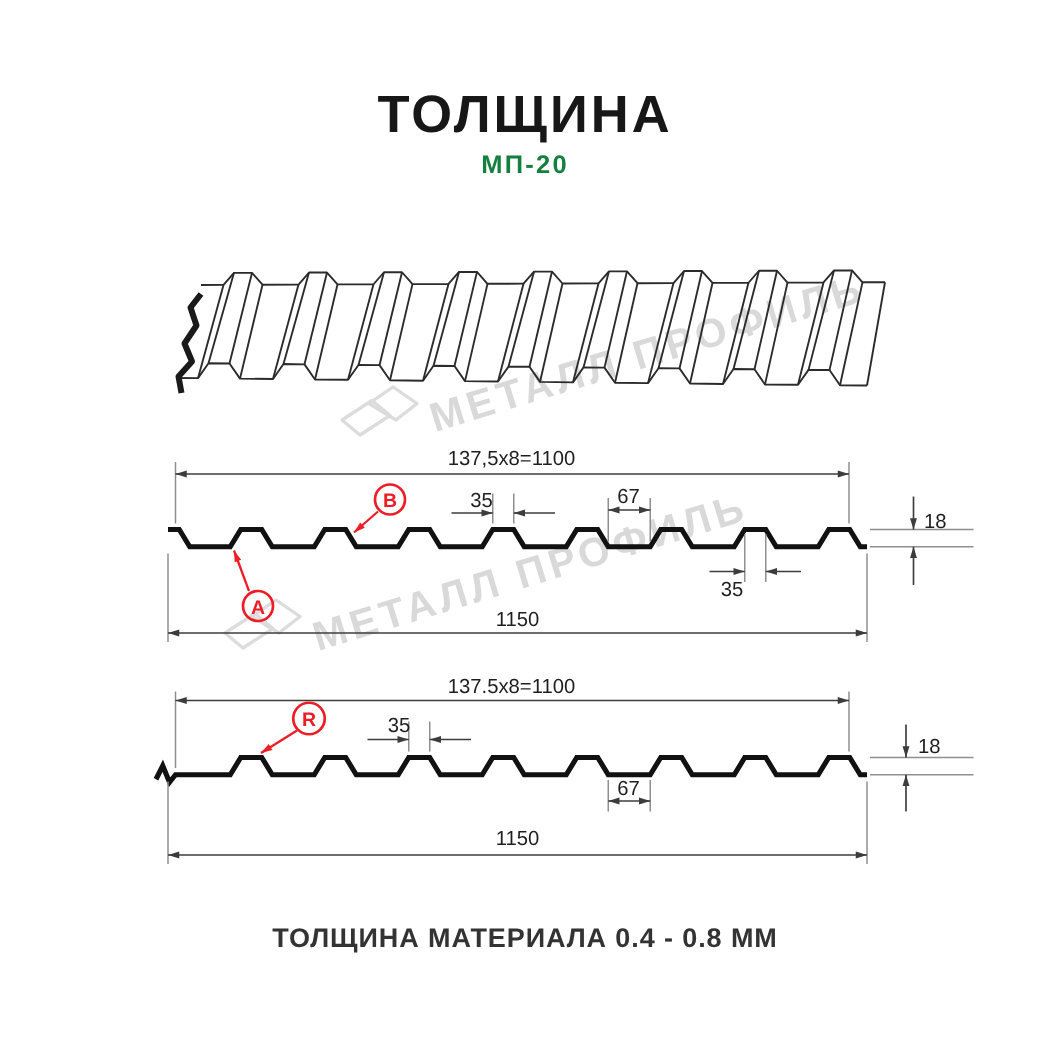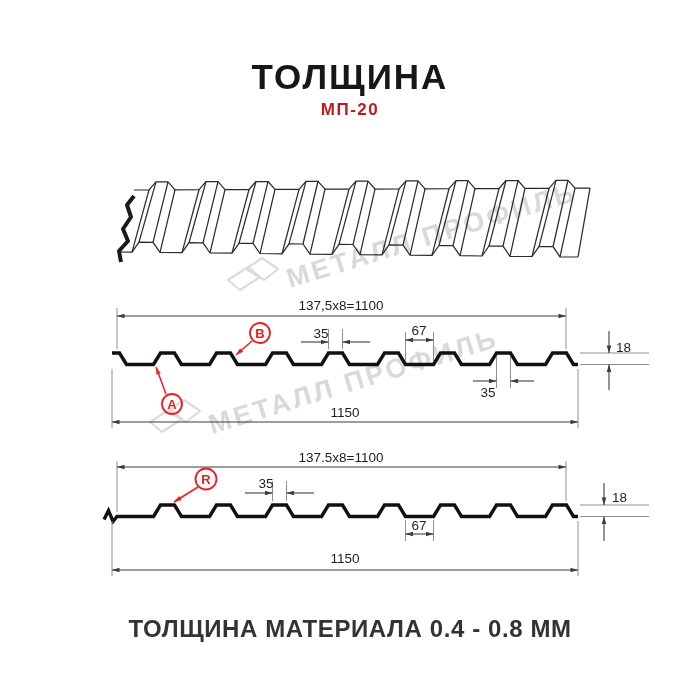--- a/index.html
+++ b/index.html
@@ -1,20 +1,20 @@
 <!DOCTYPE html>
 <html><head>
 <meta charset="utf-8">
 <style>
   html,body{margin:0;padding:0;background:#ffffff;}
   body{width:700px;height:700px;position:relative;font-family:"Liberation Sans",sans-serif;overflow:hidden;}
   .abs{position:absolute;left:0;width:700px;text-align:center;}
   .title{top:57px;font-size:35px;font-weight:800;letter-spacing:2px;color:#171717;}
-  .subtitle{top:100px;font-size:17px;font-weight:600;letter-spacing:1.5px;color:#b91c1c;}
-  .footer{top:615px;font-size:24px;font-weight:600;letter-spacing:.6px;color:#333;}
+  .subtitle{top:100px;font-size:17px;font-weight:600;letter-spacing:1.5px;color:#15803d;}
+  .footer{top:615px;font-size:18px;font-weight:600;letter-spacing:.6px;color:#333;}
   svg{position:absolute;top:0;left:0;}
   .ext{stroke:#8f8f8f;stroke-width:1;fill:none;}
   .dim{stroke:#3c3c3c;stroke-width:1.1;fill:none;}
   .prof{stroke:#111;stroke-width:3.4;fill:none;stroke-linejoin:miter;}
   .ln3d{stroke:#2b2b2b;stroke-width:1.25;fill:none;stroke-linejoin:round;}
   .edge3d{stroke:#1a1a1a;stroke-width:4;fill:none;stroke-linejoin:round;}
   .dimtxt{font:13.5px "Liberation Sans",sans-serif;fill:#1e1e1e;}
   .redln{stroke:#ee1c25;stroke-width:1.5;fill:none;}
   .redcirc{stroke:#ee1c25;stroke-width:1.8;fill:none;}
   .redtxt{font:bold 13px "Liberation Sans",sans-serif;fill:#ee1c25;text-anchor:middle;}

